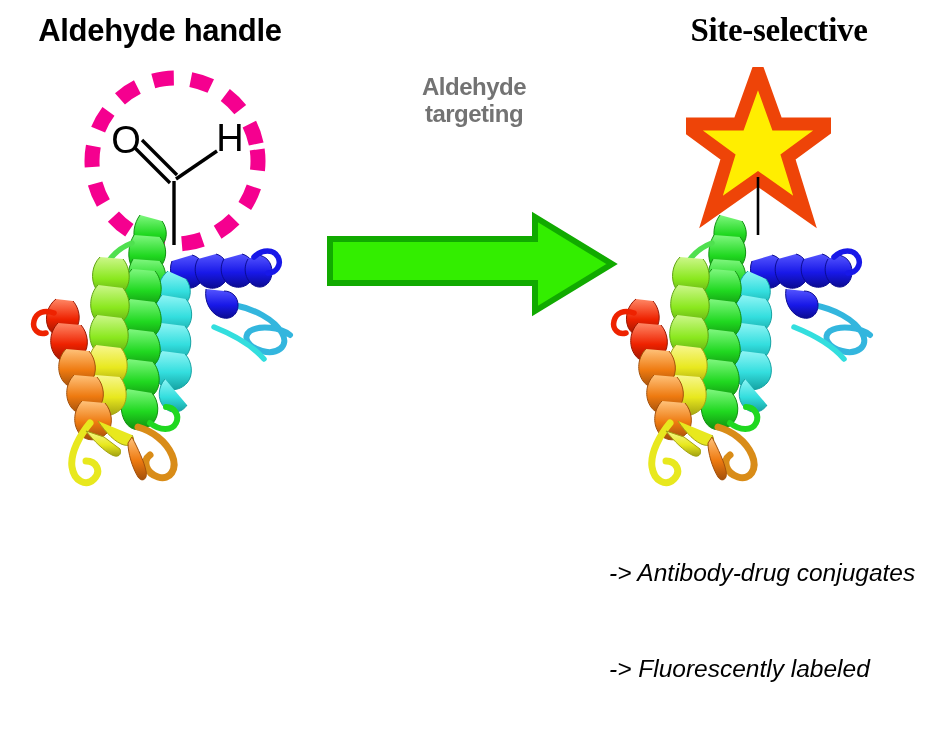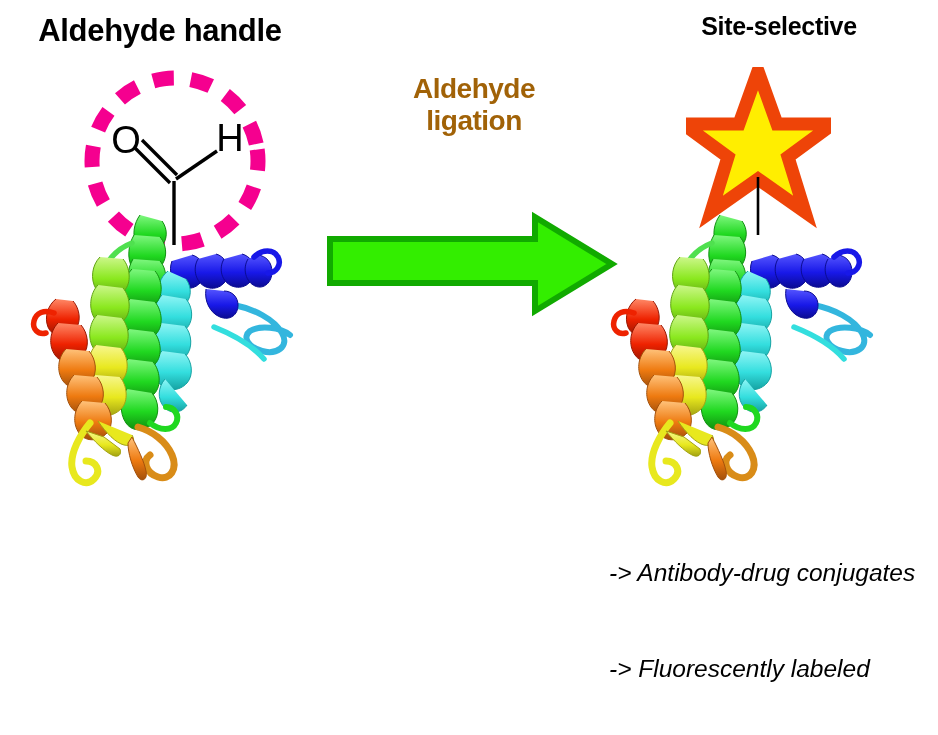--- a/index.html
+++ b/index.html
@@ -32,35 +32,36 @@
   #title-left {
     left: 0px;
     top: 4px;
     width: 320px;
     font-size: 31px;
   }
   #title-right {
     left: 620px;
     top: 2px;
     width: 318px;
-    font-size: 25px;
+    font-size: 33px;
+    font-family: Liberation Serif, serif;
   }
   #title-right .line2 { display: block; }
 
   
   #center-label {
     position: absolute;
     left: 338px;
     top: 62px;
     width: 272px;
     text-align: center;
-    color: #a16207;
+    color: #737373;
     font-family: "Liberation Sans", sans-serif;
     font-weight: bold;
-    font-size: 28px;
+    font-size: 24px;
     line-height: 1.13;
     letter-spacing: -0.5px;
   }
   #center-label span { display: block; }
 
   
   #arrow-svg {
     position: absolute;
     left: 320px;
     top: 198px;
@@ -114,21 +115,21 @@
 <div id="figure">
 
   <div class="heading" id="title-left">Aldehyde handle</div>
 
   <div class="heading" id="title-right">
     <span class="line1">Site-selective</span>
   </div>
 
   <div id="center-label">
     <span>Aldehyde</span>
-    <span>ligation</span>
+    <span>targeting</span>
   </div>
 
   <svg id="arrow-svg" width="300" height="110" viewBox="0 0 300 110">
     <polygon points="10,30 215,30 215,8 292,55 215,102 215,74 10,74" fill="#33ee00" stroke="#11aa00" stroke-width="6" stroke-linejoin="miter"></polygon>
   </svg>
 
   <div id="aldehyde-group">
     <svg width="200" height="210" viewBox="0 0 200 210">
 
       <circle cx="97" cy="100" r="83" fill="none" stroke="#f5008f" stroke-width="15" stroke-dasharray="21 17" stroke-linecap="butt" transform="rotate(-8 97 100)"></circle>

